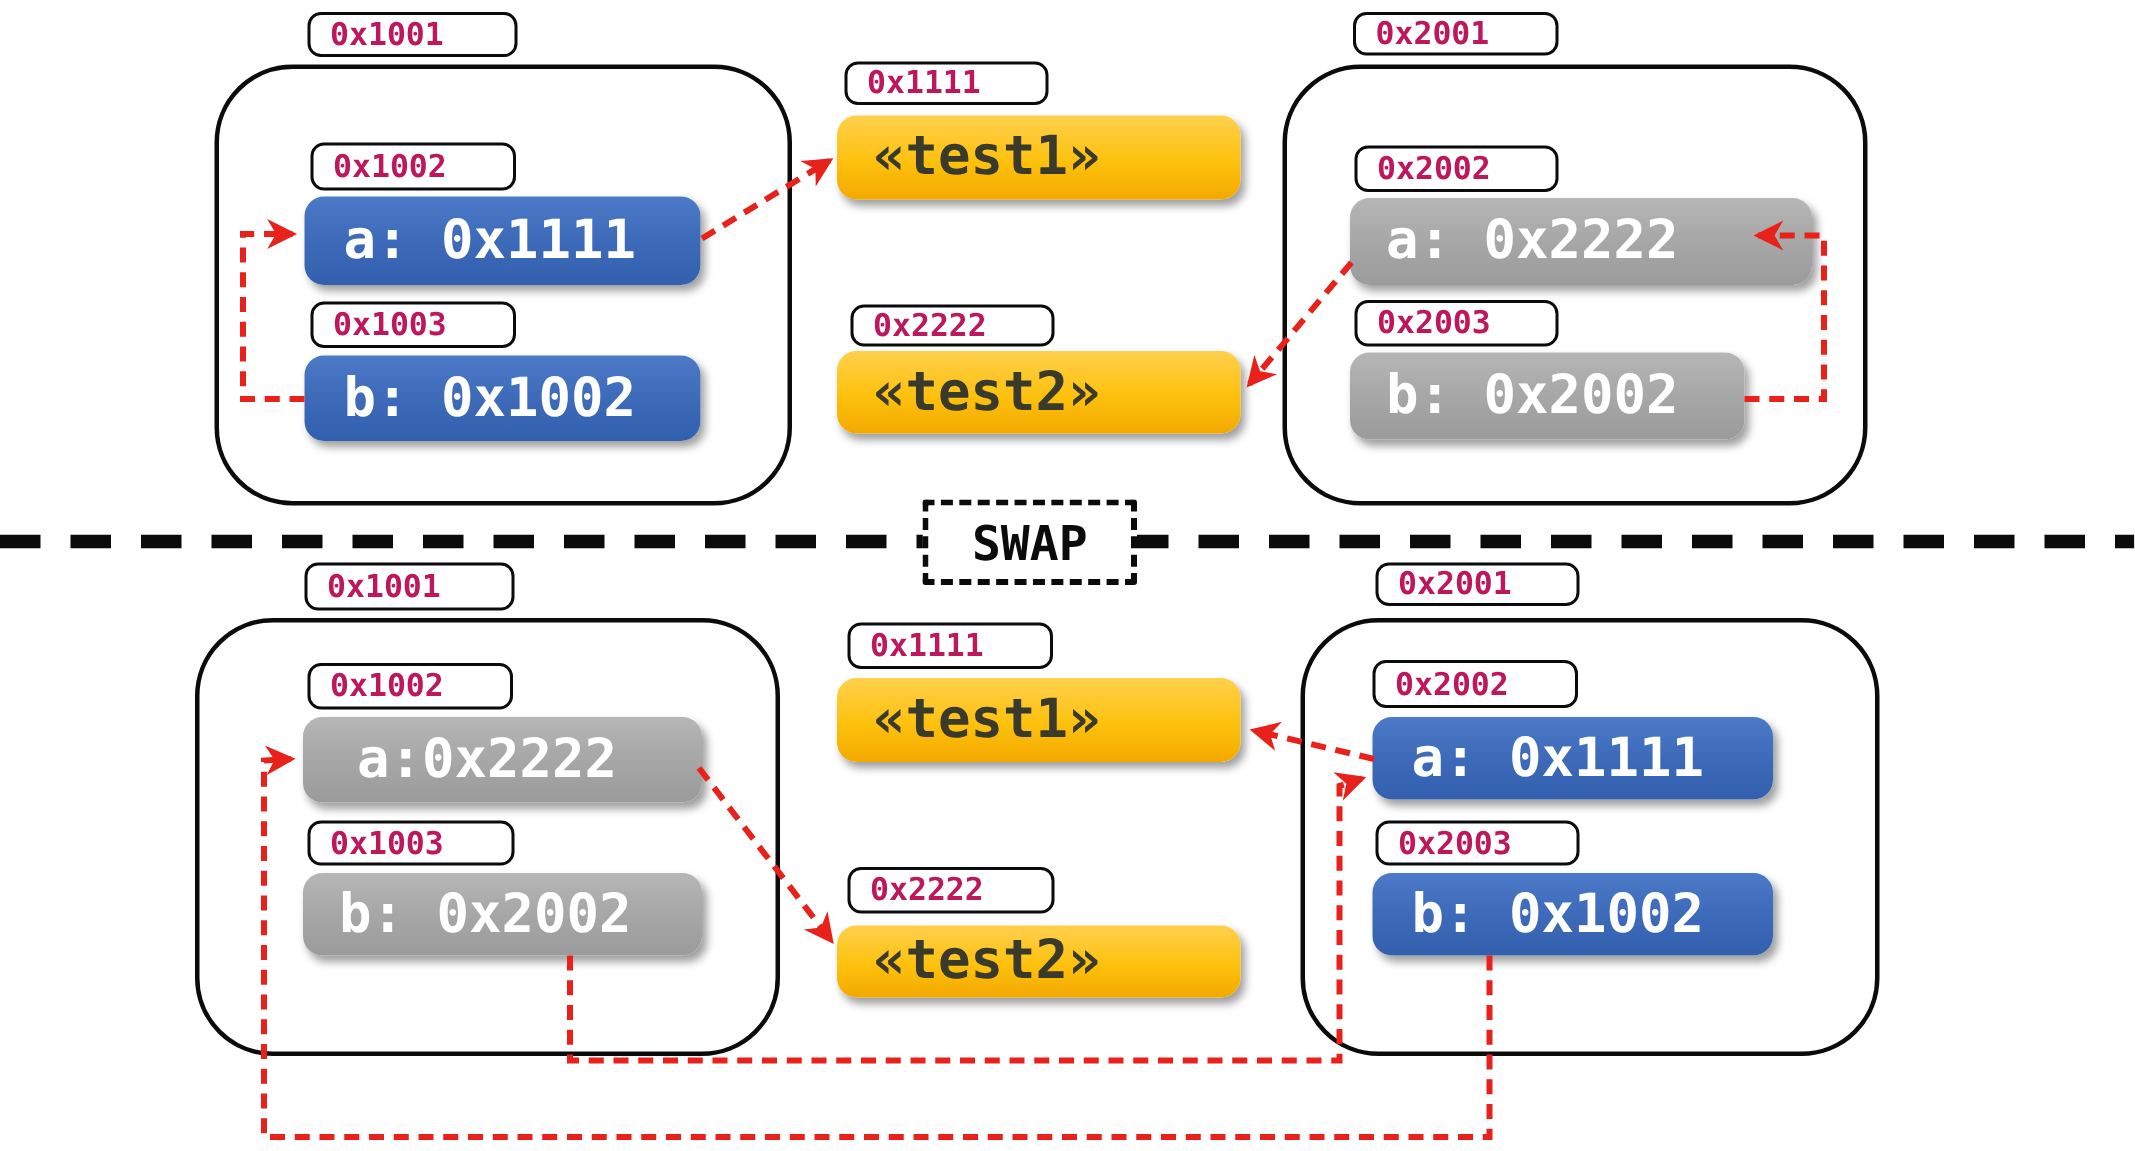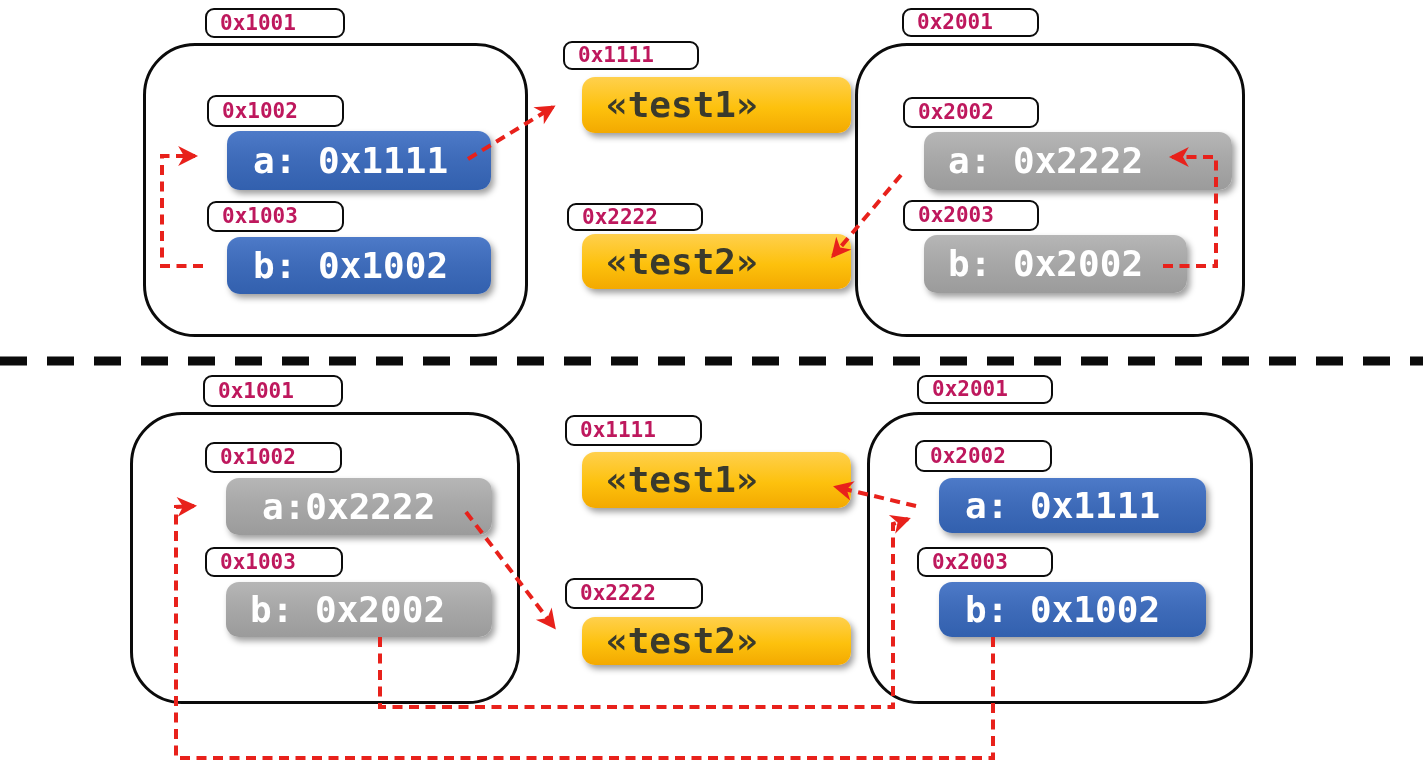--- a/index.html
+++ b/index.html
@@ -13,21 +13,21 @@
 
   
   .tag { position:absolute; background:#fff; border:2.5px solid #0b0b0b; border-radius:9px;
          display:flex; align-items:center; padding-left:13px;
          font-size:21px; font-weight:700; color:#be185d; letter-spacing:0px; z-index:2;
          line-height:1; }
 
   
   .slot { position:absolute; border-radius:13px; display:flex; align-items:center;
           padding-left:24px; font-size:36px; font-weight:600; z-index:1;
-          box-shadow:3px 4px 6px rgba(0,0,0,0.38); line-height:1;margin-left:24px; }
+          box-shadow:3px 4px 6px rgba(0,0,0,0.38); line-height:1; }
   .slot.blue   { background:linear-gradient(180deg,#4d7ac8 0%,#3f6cba 45%,#3260ae 100%); color:#fff;padding-left:26px; }
   .slot.gray   { background:linear-gradient(180deg,#b6b6b6 0%,#a8a8a8 45%,#9b9b9b 100%); color:#fff; }
   .slot.yellow { background:linear-gradient(180deg,#ffd04d 0%,#fdc10d 55%,#f3a900 100%); color:#3a3a2c; }
 
   .wires { position:absolute; left:0; top:0; width:1423px; height:767px; z-index:5;
            pointer-events:none; }
 
   .swap-chip { position:absolute; left:615px; top:333px; width:143px; height:57px;
                background:#fff; border:4px dashed #0b0b0b; border-radius:2px;
                display:flex; align-items:center; justify-content:center;
@@ -53,20 +53,21 @@
     <div class="slot yellow" style="left:558px; top:234px; width:269px; height:55px;">«test2»</div>
 
     <div class="tag" style="left:902px; top:8px; width:137px; height:29px;">0x2001</div>
     <div class="frame" style="left:855px; top:43px; width:390px; height:294px;"></div>
     <div class="tag" style="left:903px; top:97px; width:136px; height:31px;">0x2002</div>
     <div class="slot gray" style="left:900px; top:132px; width:308px; height:58px;">a: 0x2222</div>
     <div class="tag" style="left:903px; top:200px; width:136px; height:31px;">0x2003</div>
     <div class="slot gray" style="left:900px; top:235px; width:263px; height:58px;">b: 0x2002</div>
   </section>
 
+  <div class="swap-chip">SWAP</div>
 
   <section>
 
     <div class="tag" style="left:203px; top:375px; width:140px; height:32px;">0x1001</div>
     <div class="frame" style="left:130px; top:412px; width:390px; height:292px;"></div>
     <div class="tag" style="left:205px; top:442px; width:137px; height:31px;">0x1002</div>
     <div class="slot gray" style="left:202px; top:478px; width:266px; height:57px;padding-left:36px;">a:0x2222</div>
     <div class="tag" style="left:205px; top:547px; width:138px; height:30px;">0x1003</div>
     <div class="slot gray" style="left:202px; top:582px; width:266px; height:55px;">b: 0x2002</div>
 

